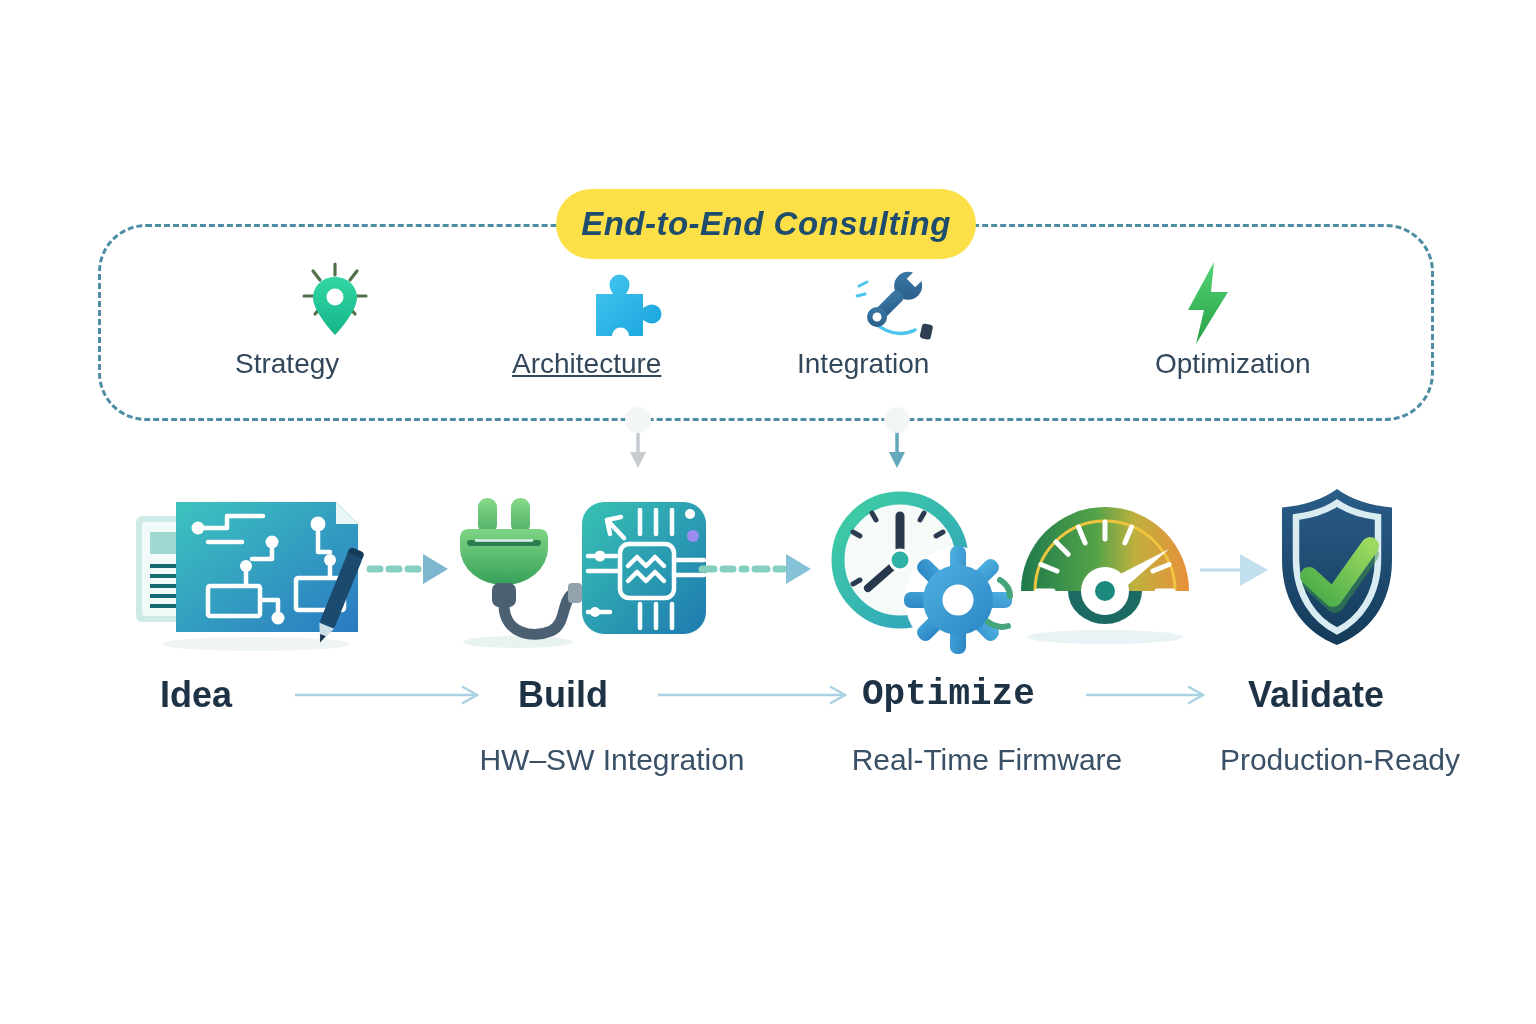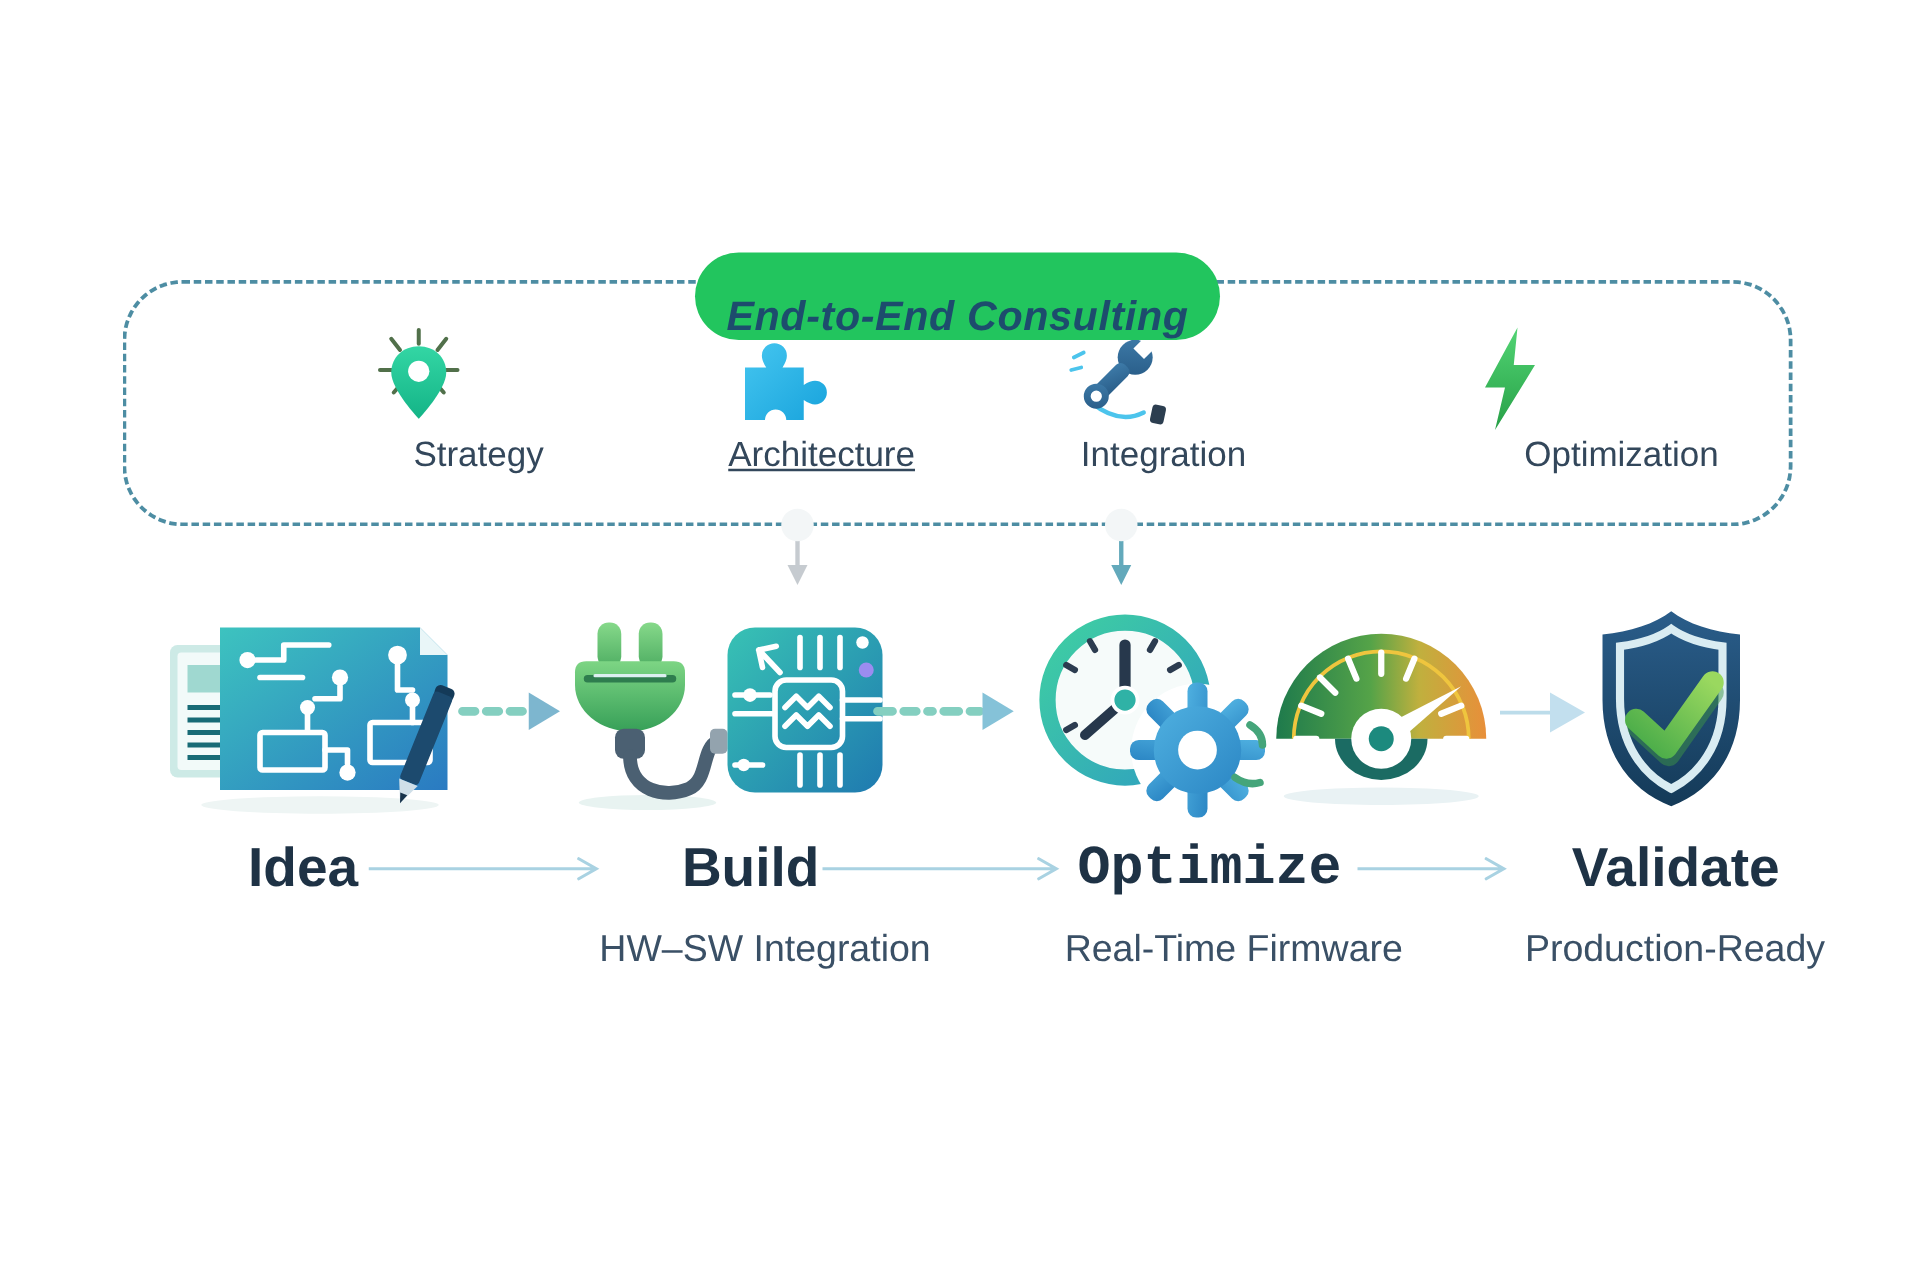--- a/index.html
+++ b/index.html
@@ -8,34 +8,34 @@
     font-family:"Liberation Sans","DejaVu Sans",sans-serif;
   }
   .abs{position:absolute;}
   
   .services-box{
     left:98px;top:224px;width:1330px;height:191px;
     border:3px dashed #4d8da3;border-radius:48px;
   }
   .pill{
     left:556px;top:189px;width:420px;height:70px;border-radius:36px;
-    background:#22c55e;display:flex;align-items:flex-end;justify-content:center;z-index:3;margin-top:13px;
+    background:#fde047;display:flex;align-items:center;justify-content:center;z-index:3;
   }
   .pill span{
     font-style:italic;font-weight:600;font-size:33px;color:#1d4c6d;letter-spacing:.5px;
   }
   .service-label{
-    top:346px;height:36px;line-height:36px;text-align:right;
+    top:346px;height:36px;line-height:36px;text-align:left;
     font-size:28px;color:#33475b;z-index:2;
   }
   .dot{width:26px;height:26px;border-radius:50%;background:#f3f6f7;z-index:2;}
   
   .stage-title{
-    top:671px;height:48px;line-height:48px;text-align:center;
-    font-size:44px;font-weight:700;color:#1e3245;
+    top:671px;height:48px;line-height:48px;text-align:left;
+    font-size:36px;font-weight:700;color:#1e3245;
   }
   .stage-subtitle{
     top:740px;height:40px;line-height:40px;text-align:center;
     font-size:30px;color:#3a5066;
   }
 </style>
 </head>
 <body>
 
 <div class="canvas">

